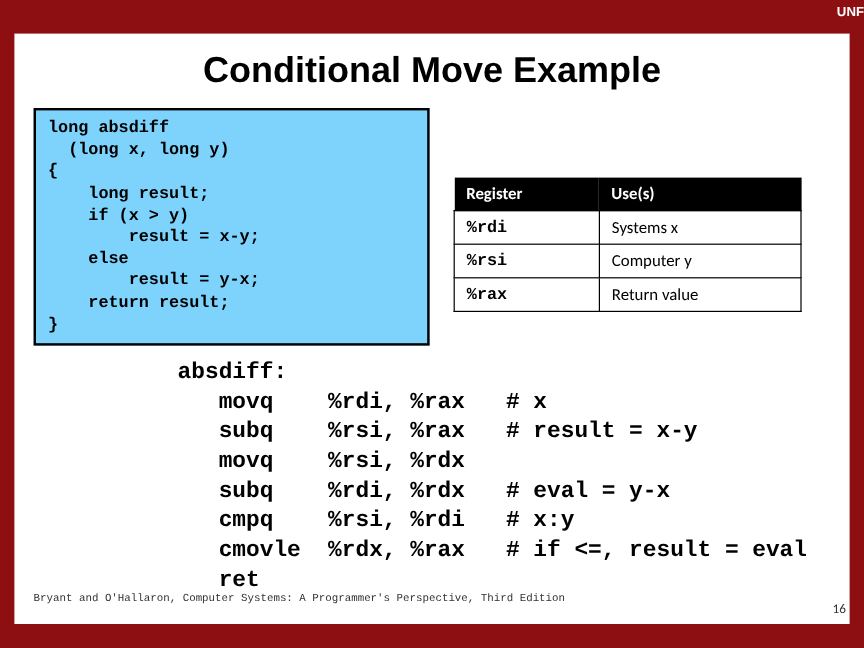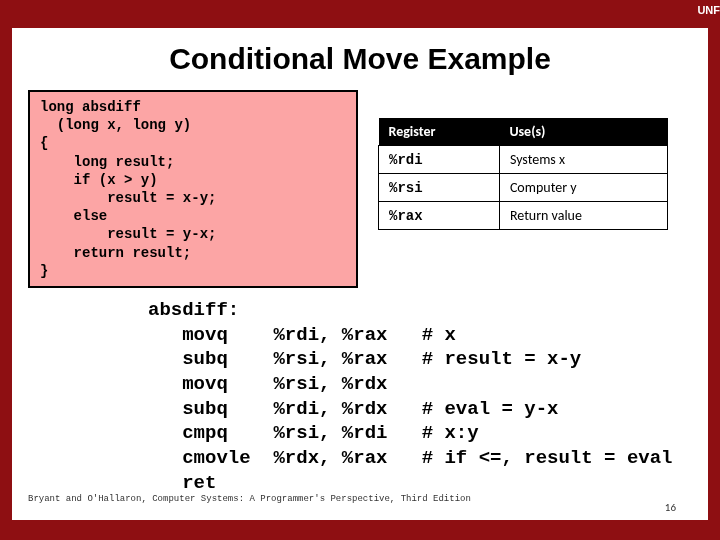--- a/index.html
+++ b/index.html
@@ -37,21 +37,21 @@
     margin-bottom: 14px;
     text-align: center;
   }
   .row {
     display: flex;
     align-items: flex-start;
     gap: 20px;
   }
   .codebox {
     border: 2px solid #000;
-    background: #fca5a5;
+    background: #7dd3fc;
     padding: 6px 10px 6px 10px;
     width: 330px;
     position: relative;
   }
   .codebox::after {
     content: "";
     position: absolute;
     right: -4px;
     bottom: -4px;
     left: 4px;
@@ -62,21 +62,21 @@
   }
   pre, .mono {
     font-family: "Courier New", Courier, monospace;
     font-size: 14px;
     font-weight: bold;
     line-height: 1.3;
     white-space: pre;
     color: #000;
   }
   .reg-table {
-    margin-top: 28px;
+    margin-top: 58px;
     border-collapse: collapse;
     width: 290px;
     font-size: 14px;
   }
   .reg-table th {
     background: #000;
     color: #fff;
     text-align: left;
     padding: 5px 10px;
     font-family: Calibri, Arial, sans-serif;
@@ -99,21 +99,21 @@
   .footer {
     position: absolute;
     left: 16px;
     bottom: 16px;
     font-size: 9px;
     color: #333;
     font-family: Liberation Mono, monospace;
   }
   .pagenum {
     position: absolute;
-    right: 32px;
+    right: 3px;
     bottom: 6px;
     font-size: 11px;
     color: #333;
     font-family: Calibri, Arial, sans-serif;
   }
 </style>
 </head>
 <body>
 
 <div class="topbar">

